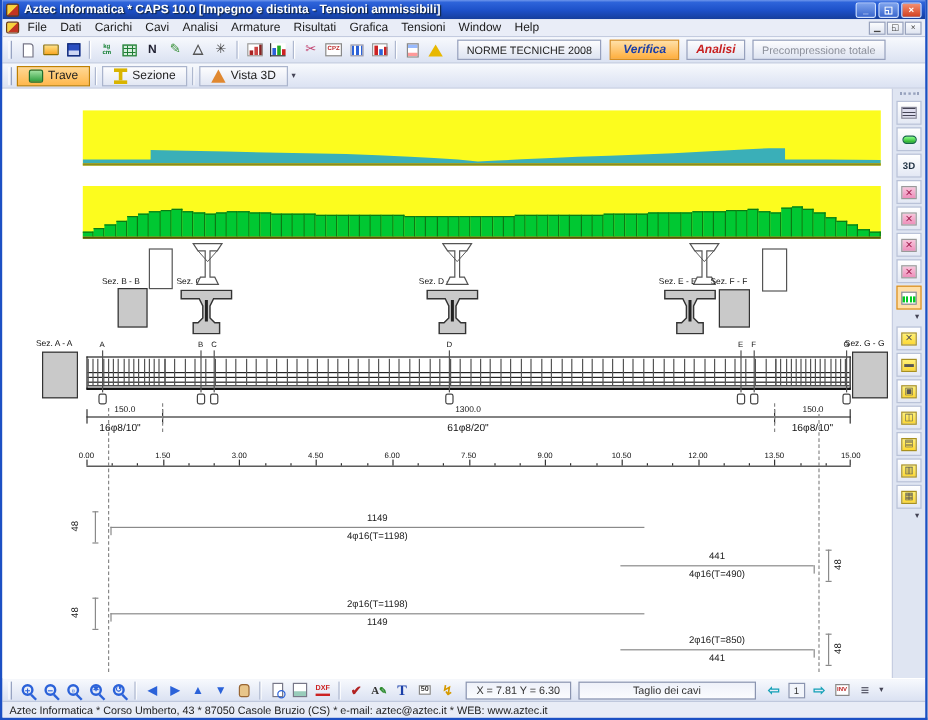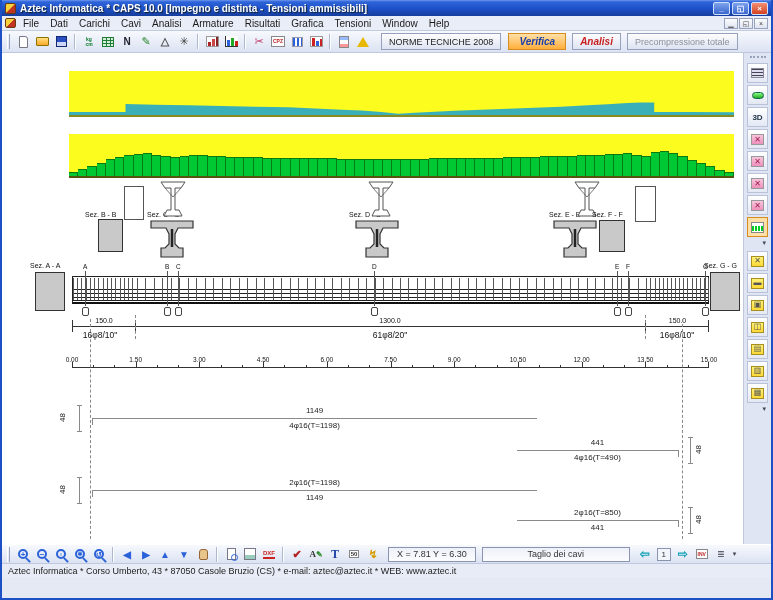--- a/index.html
+++ b/index.html
@@ -247,20 +247,38 @@
         <button class="tbtn">
           <span class="s-warn"></span>
         </button>
       </span>
     <button class="btn-norme">NORME TECNICHE 2008</button>
     <button class="btn-verifica">Verifica</button>
     <button class="btn-progetto">Analisi</button>
     <button class="btn-precomp">Precompressione totale</button>
   </div>
 
+  <div class="toolbar toolbar-views">
+    <span class="tgrip"></span>
+    <button class="vbtn active">
+      <span class="ico-trave"></span>
+      <span>Trave</span>
+    </button>
+    <span class="tsep"></span>
+    <button class="vbtn">
+      <span class="ico-sezione"></span>
+      <span>Sezione</span>
+    </button>
+    <span class="tsep"></span>
+    <button class="vbtn">
+      <span class="ico-vista3d"></span>
+      <span>Vista 3D</span>
+    </button>
+    <span class="tchev">▾</span>
+  </div>
 
   <div class="workspace">
     <div class="canvas" id="canvas">
 
       <div class="band" id="band1" style="left:67px;top:18px;width:665px;height:46px">
         <svg viewBox="0 0 100 100" preserveAspectRatio="none">
           <polygon id="teal-poly" points="0,100 0,93 8.5,93 8.5,75 13,76.5 18,78 23,79.5 28,81 33,82.5 37,85 41,88 44,90 47,93 49.5,97 52,95 55,92.5 58,90.5 62,88 66,86 70,83.5 74,81 78,78 81,75.5 84,73 86,71.5 88,71.5 88,93 93,93 100,94 100,100" fill="#3AAFB8"></polygon>
         </svg>
       </div>
 

